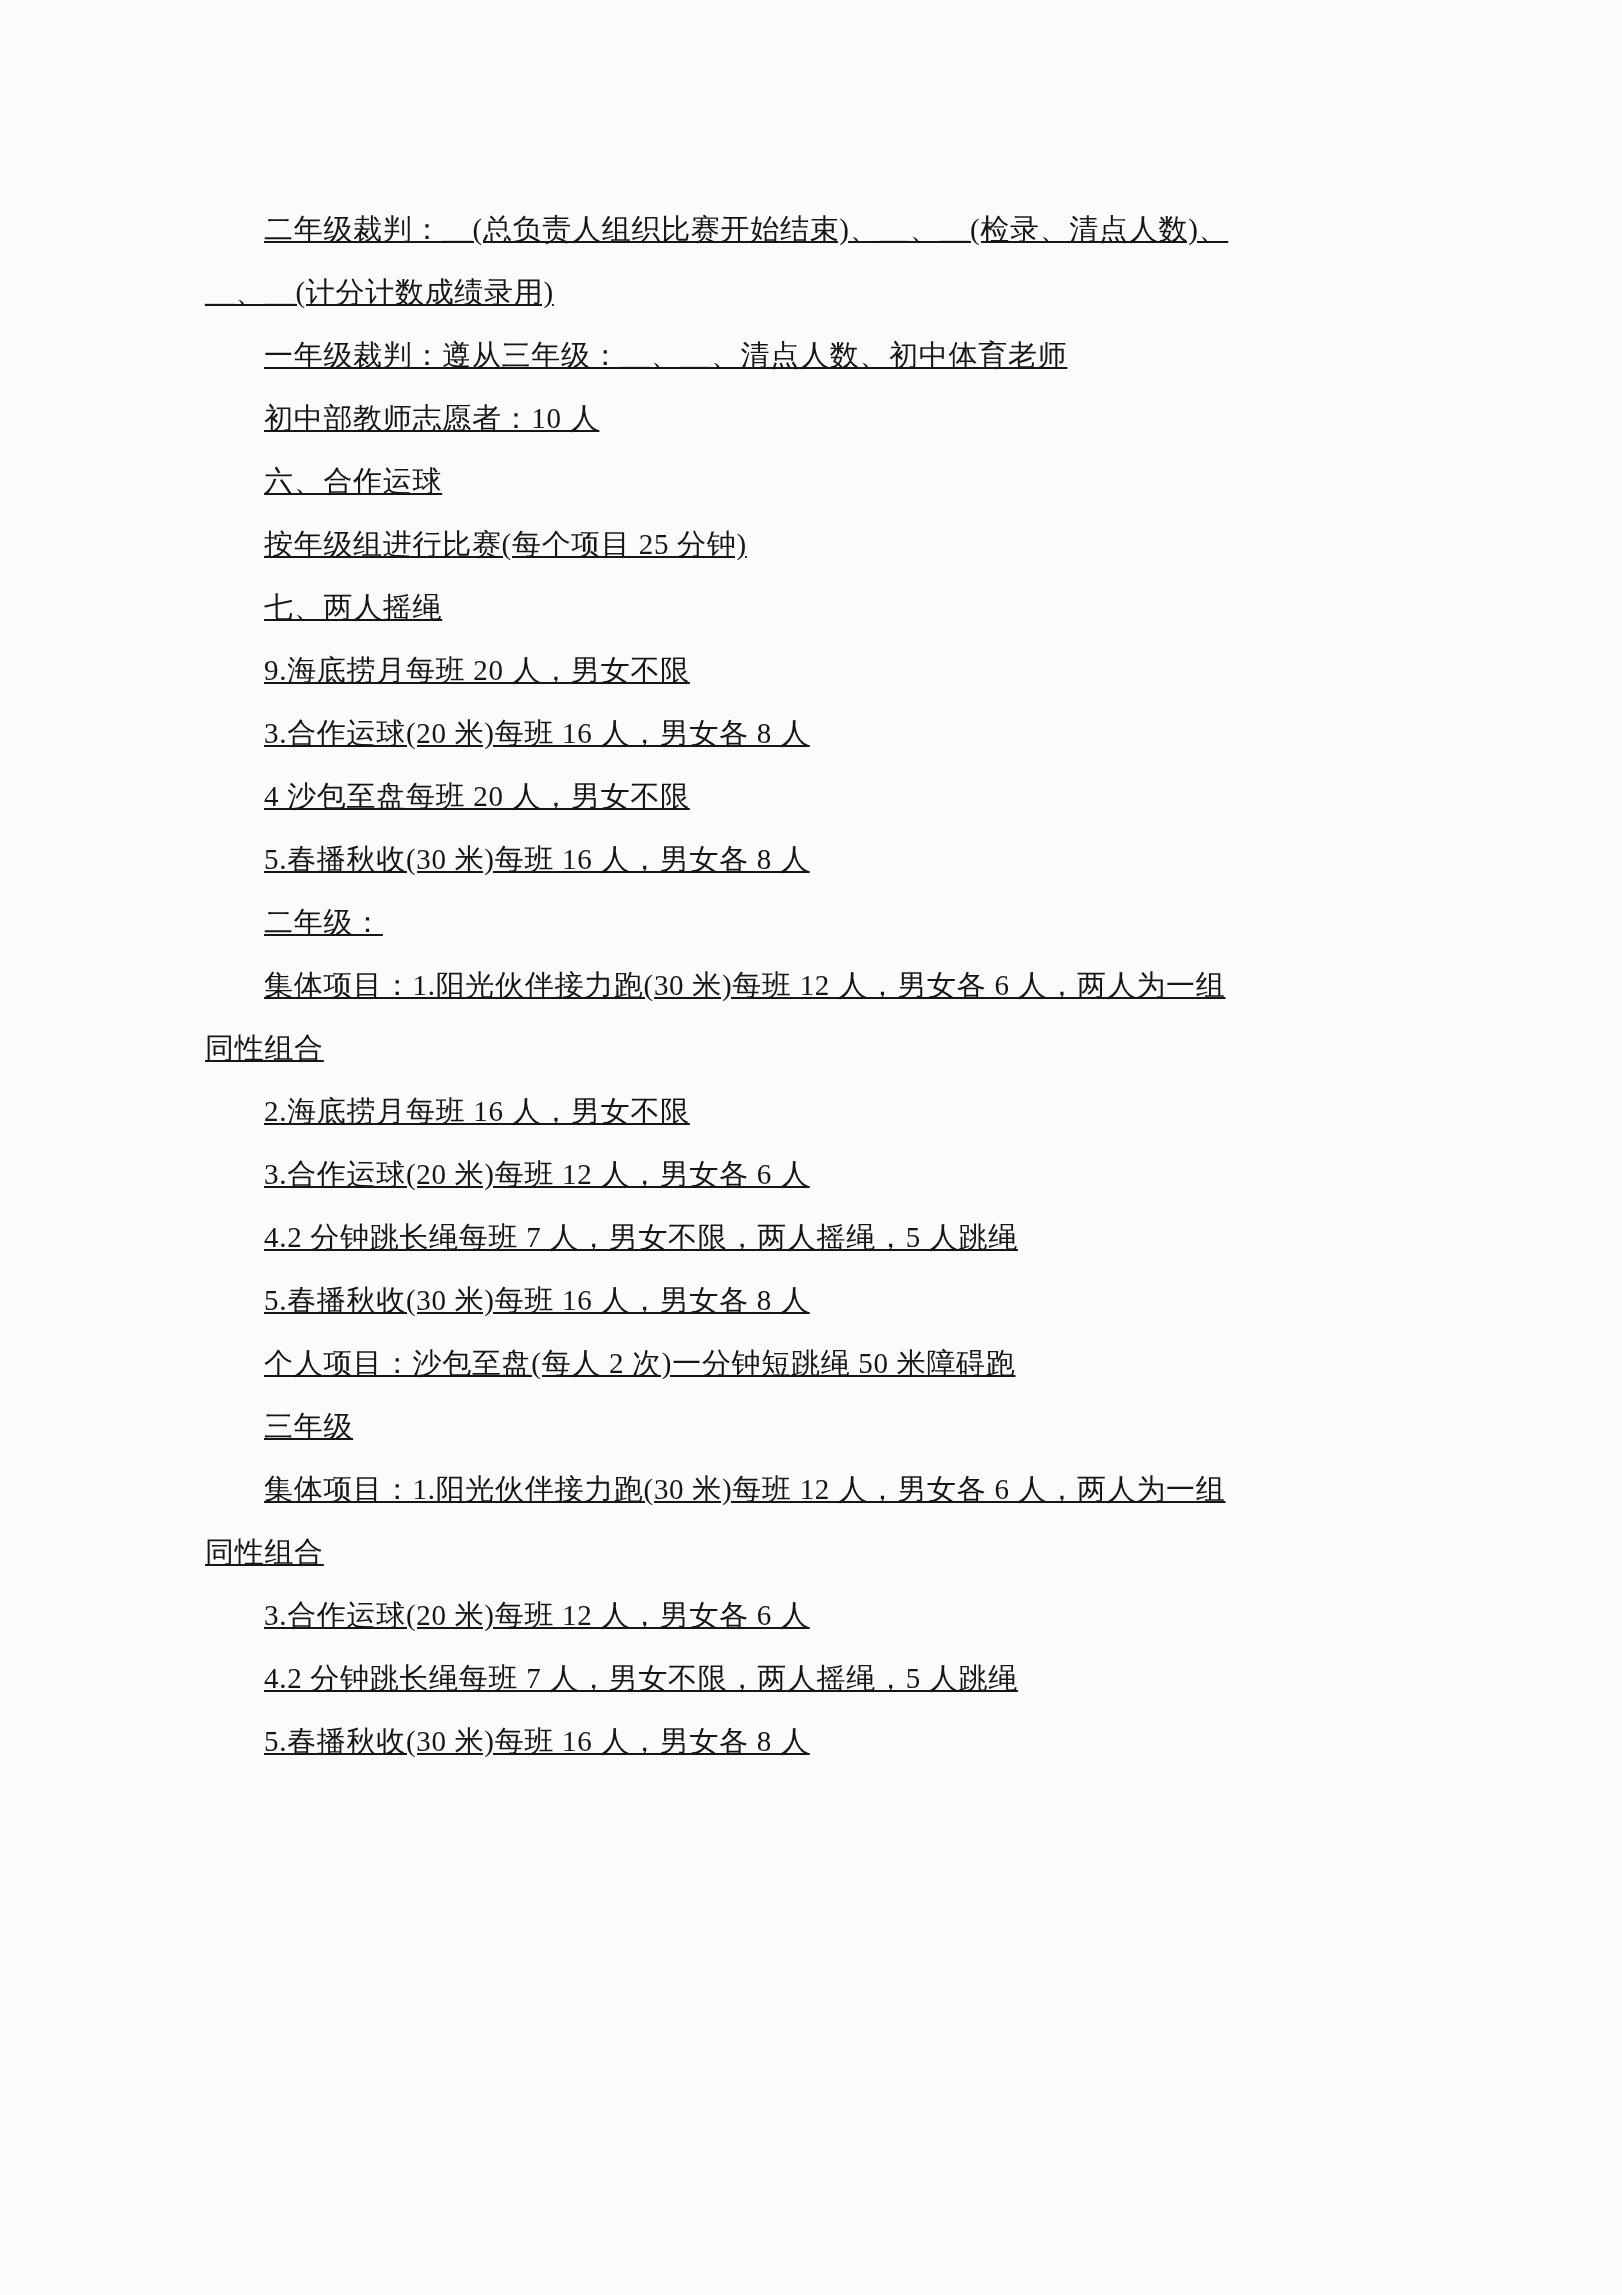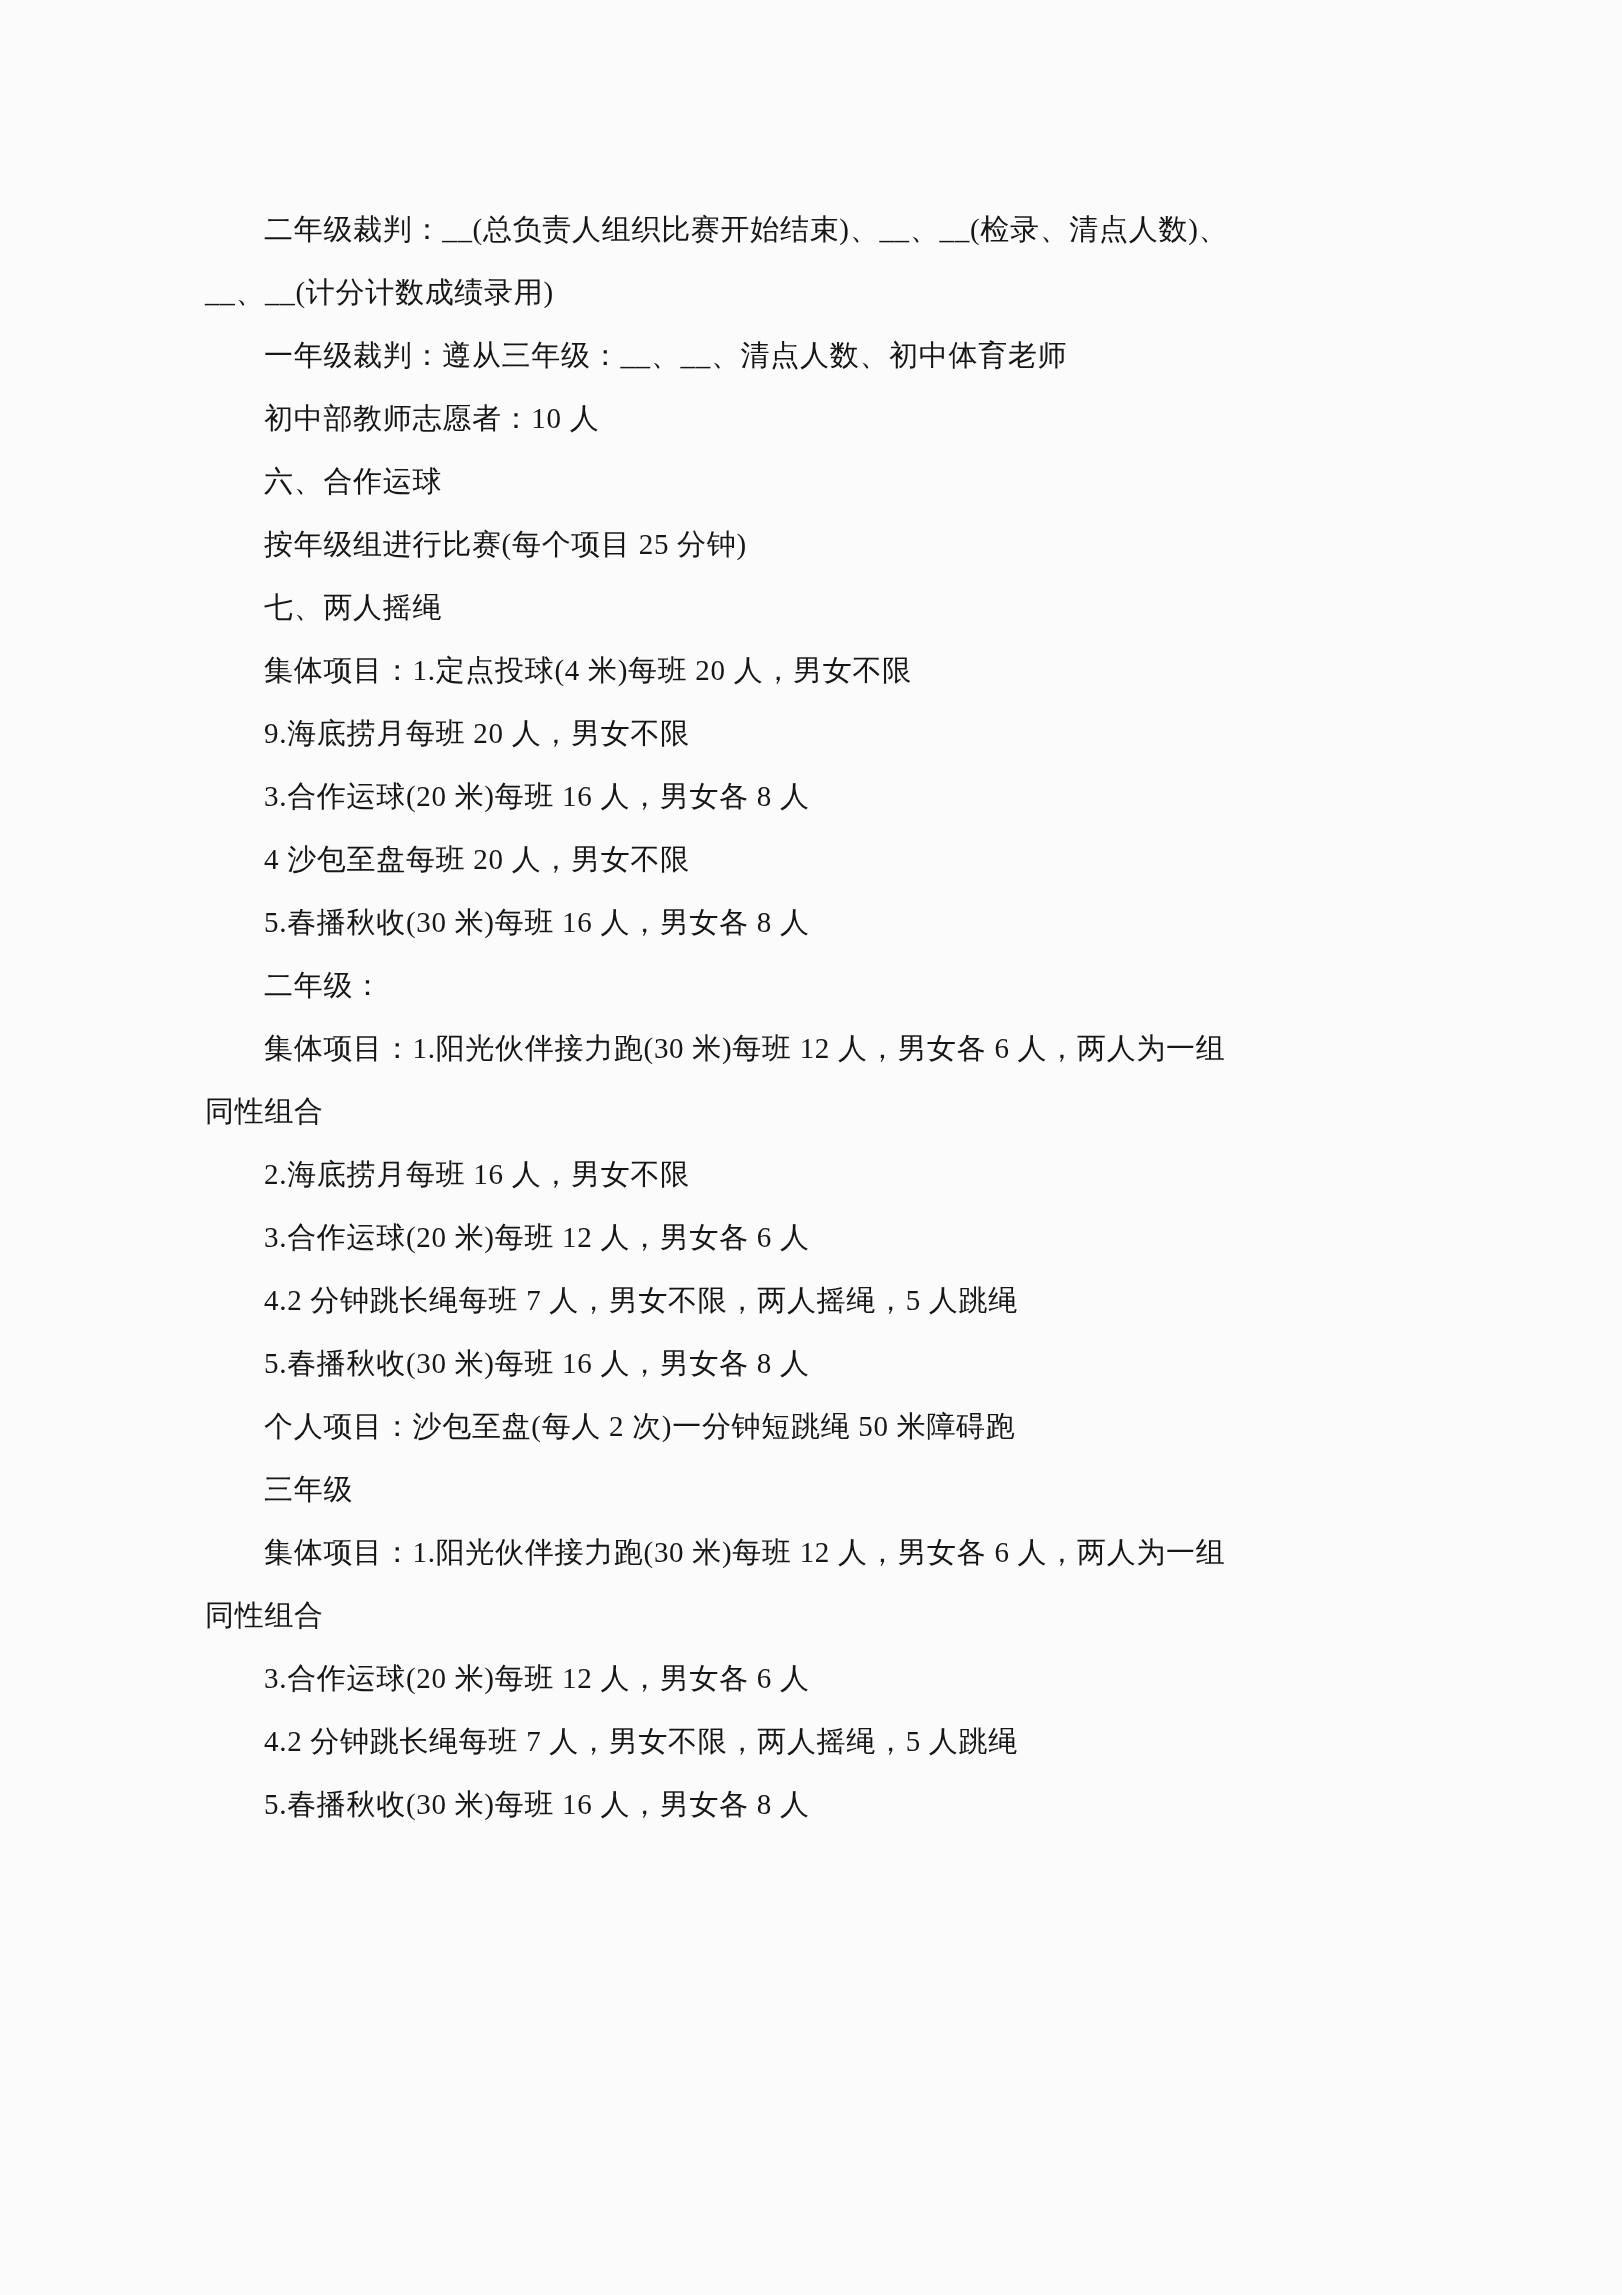--- a/index.html
+++ b/index.html
@@ -19,20 +19,21 @@
     overflow: hidden;
   }
   .doc {
     position: absolute;
     left: 205px;
     top: 198px;
     width: 1217px;
     font-size: 29px;
     line-height: 63px;
     letter-spacing: 0.7px;
+    text-decoration: underline;
   }
   .line {
     white-space: nowrap;
     height: 63px;
   }
   .line.indent {
     padding-left: 59px;
   }
 </style>
 </head>
@@ -40,21 +41,20 @@
 
 <div class="page">
   <div class="doc">
     <div class="line indent">二年级裁判：__(总负责人组织比赛开始结束)、__、__(检录、清点人数)、</div>
     <div class="line">__、__(计分计数成绩录用)</div>
     <div class="line indent">一年级裁判：遵从三年级：__、__、清点人数、初中体育老师</div>
     <div class="line indent">初中部教师志愿者：10 人</div>
     <div class="line indent">六、合作运球</div>
     <div class="line indent">按年级组进行比赛(每个项目 25 分钟)</div>
     <div class="line indent">七、两人摇绳</div>
-    <div class="line indent">集体项目：1.定点投球(4 米)每班 20 人，男女不限</div>
     <div class="line indent">9.海底捞月每班 20 人，男女不限</div>
     <div class="line indent">3.合作运球(20 米)每班 16 人，男女各 8 人</div>
     <div class="line indent">4 沙包至盘每班 20 人，男女不限</div>
     <div class="line indent">5.春播秋收(30 米)每班 16 人，男女各 8 人</div>
     <div class="line indent">二年级：</div>
     <div class="line indent">集体项目：1.阳光伙伴接力跑(30 米)每班 12 人，男女各 6 人，两人为一组</div>
     <div class="line">同性组合</div>
     <div class="line indent">2.海底捞月每班 16 人，男女不限</div>
     <div class="line indent">3.合作运球(20 米)每班 12 人，男女各 6 人</div>
     <div class="line indent">4.2 分钟跳长绳每班 7 人，男女不限，两人摇绳，5 人跳绳</div>

